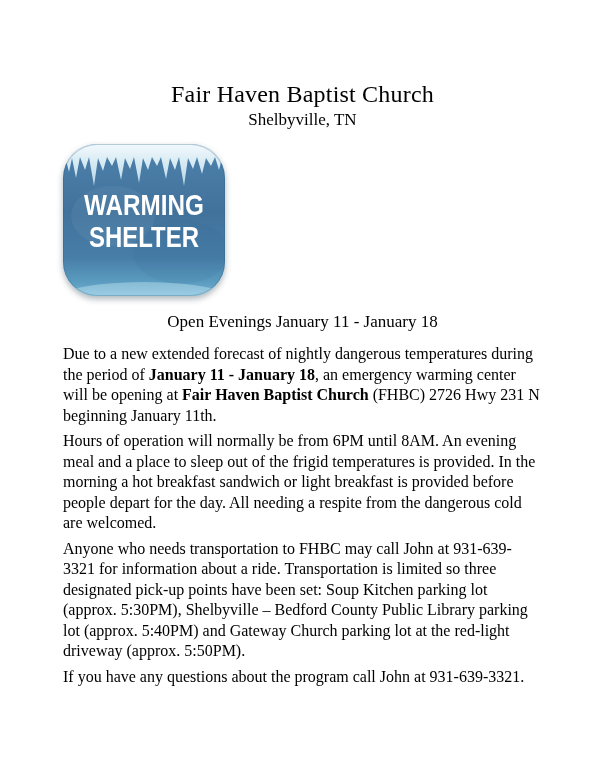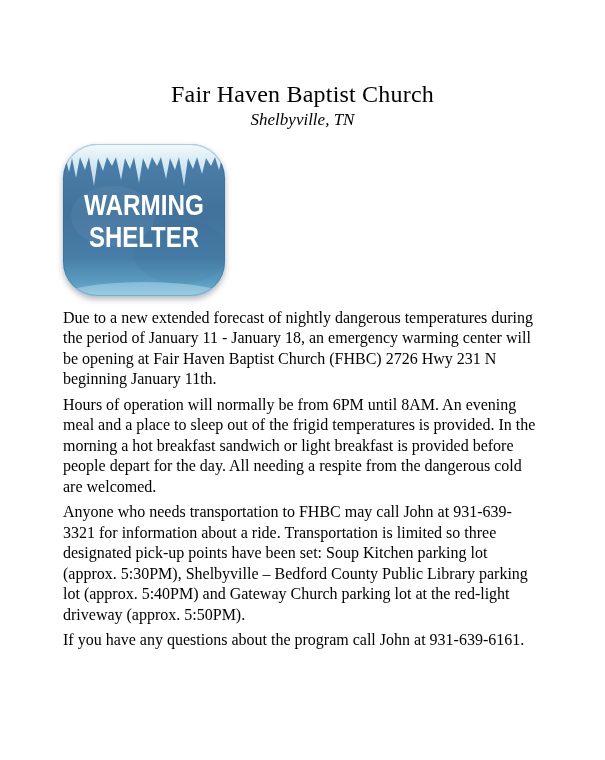--- a/index.html
+++ b/index.html
@@ -21,21 +21,20 @@
     margin: 0;
     font-size: 24px;
     font-weight: normal;
     line-height: 1.15;
     text-align: center;
     letter-spacing: 0.2px;
   }
   .doc-subtitle {
     margin: 0;
     font-size: 17px;
-    font-style: italic;
     line-height: 1.25;
     text-align: center;
   }
   .icon-row {
     margin-top: 14px;
     line-height: 0;
   }
   .icon-row svg {
     filter: drop-shadow(0 3px 3px rgba(70, 90, 105, 0.45));
   }
@@ -49,21 +48,21 @@
     margin-top: 12px;
   }
   .body-copy p {
     margin: 0 0 5px 0;
     font-size: 16px;
     line-height: 20.5px;
     width: 478px;
     text-align: left;
   }
   .body-copy p.italic { }
-  .body-copy b { font-weight: normal; }
+  .body-copy b { font-weight: bold; }
 </style>
 </head>
 <body>
 
 <div class="page">
 
   <h1 class="doc-title">Fair Haven Baptist Church</h1>
   <div class="doc-subtitle">Shelbyville, TN</div>
 
   <div class="icon-row">
@@ -96,26 +95,27 @@
         <path fill="url(#iceGrad)" d="M0 0 L162 0 L162 18 L159 14 L156 26 L152 13 L148 22 L143 14 L139 30 L134 13 L130 25 L125 14 L121 42 L116 13 L112 26 L107 14 L103 35 L98 13 L94 22 L89 13 L85 26 L80 14 L76 39 L71 13 L67 25 L62 14 L58 36 L53 13 L49 22 L44 13 L40 27 L35 14 L31 42 L26 13 L22 26 L17 13 L13 34 L9 14 L6 28 L3 16 L0 14 Z"></path>
       </g>
 
       <rect x="0.5" y="0.5" width="161" height="151" rx="34" fill="none" stroke="#2e5f88" stroke-opacity="0.3"></rect>
 
       <text x="81" y="71" text-anchor="middle" textLength="120" lengthAdjust="spacingAndGlyphs" font-family="Liberation Sans, sans-serif" font-weight="bold" font-size="30" fill="#ffffff">WARMING</text>
       <text x="81" y="103" text-anchor="middle" textLength="110" lengthAdjust="spacingAndGlyphs" font-family="Liberation Sans, sans-serif" font-weight="bold" font-size="30" fill="#ffffff">SHELTER</text>
     </svg>
   </div>
 
+  <div class="open-line">Open Evenings January 11 - January 18</div>
 
   <div class="body-copy">
 
     <p><span>Due to a new extended forecast of nightly dangerous temperatures during the period of </span><b>January 11 - January 18</b><span>, an emergency warming center will be opening at </span><b>Fair Haven Baptist Church</b><span> (FHBC) 2726 Hwy 231 N beginning January 11th.</span></p>
 
     <p>Hours of operation will normally be from 6PM until 8AM. An evening meal and a place to sleep out of the frigid temperatures is provided. In the morning a hot breakfast sandwich or light breakfast is provided before people depart for the day. All needing a respite from the dangerous cold are welcomed.</p>
 
     <p class="italic">Anyone who needs transportation to FHBC may call John at 931-639-3321 for information about a ride. Transportation is limited so three designated pick-up points have been set: Soup Kitchen parking lot (approx. 5:30PM), Shelbyville – Bedford County Public Library parking lot (approx. 5:40PM) and Gateway Church parking lot at the red-light driveway (approx. 5:50PM).</p>
 
-    <p>If you have any questions about the program call John at 931-639-6161.</p>
+    <p>If you have any questions about the program call John at 931-639-3321.</p>
 
   </div>
 
 </div>
 
 </body></html>

